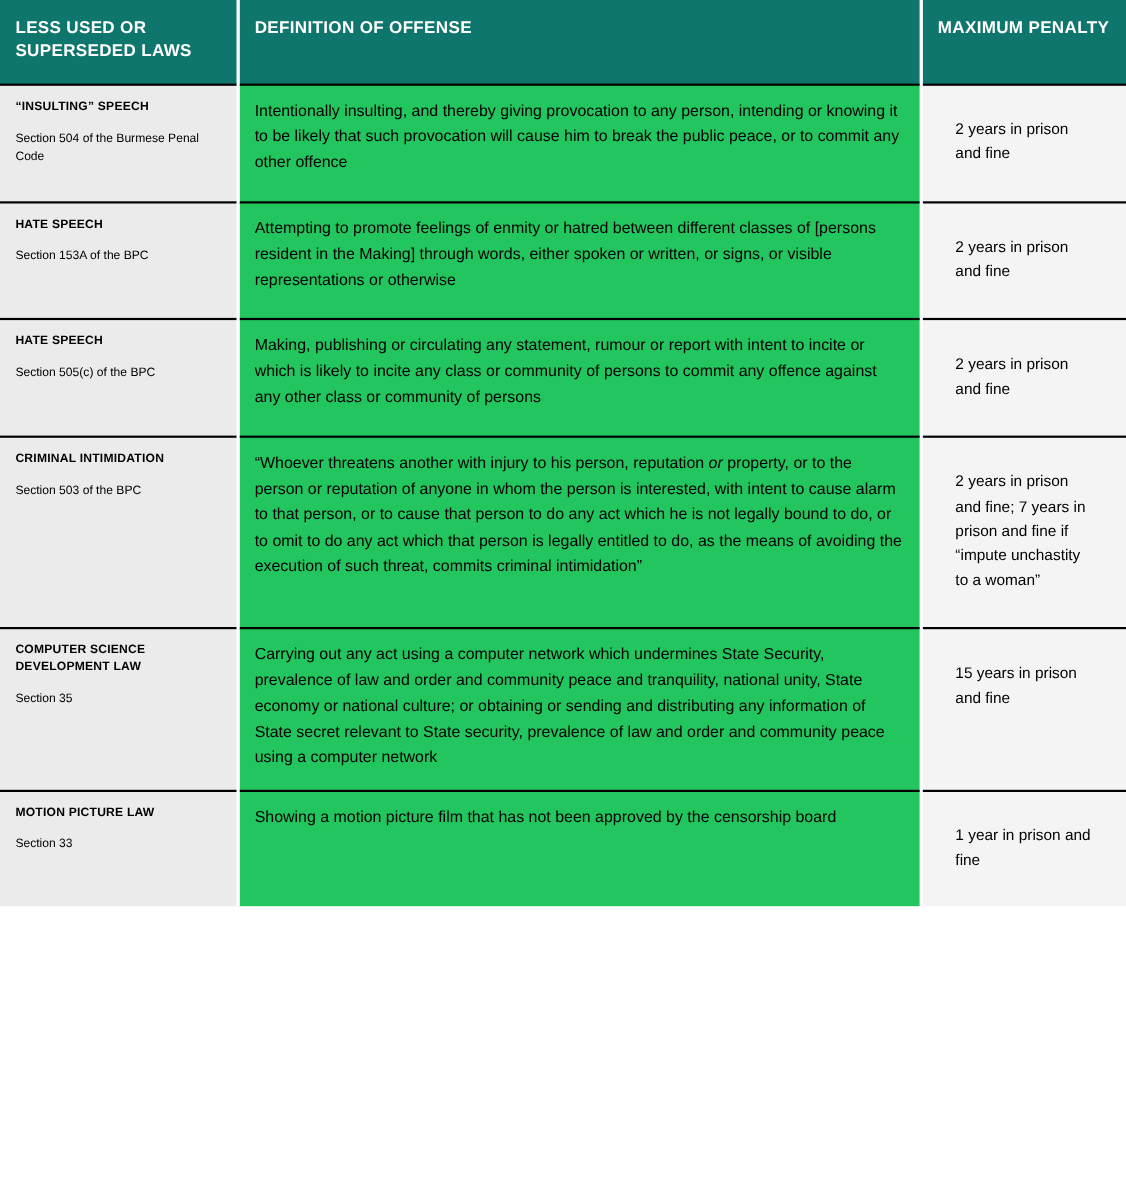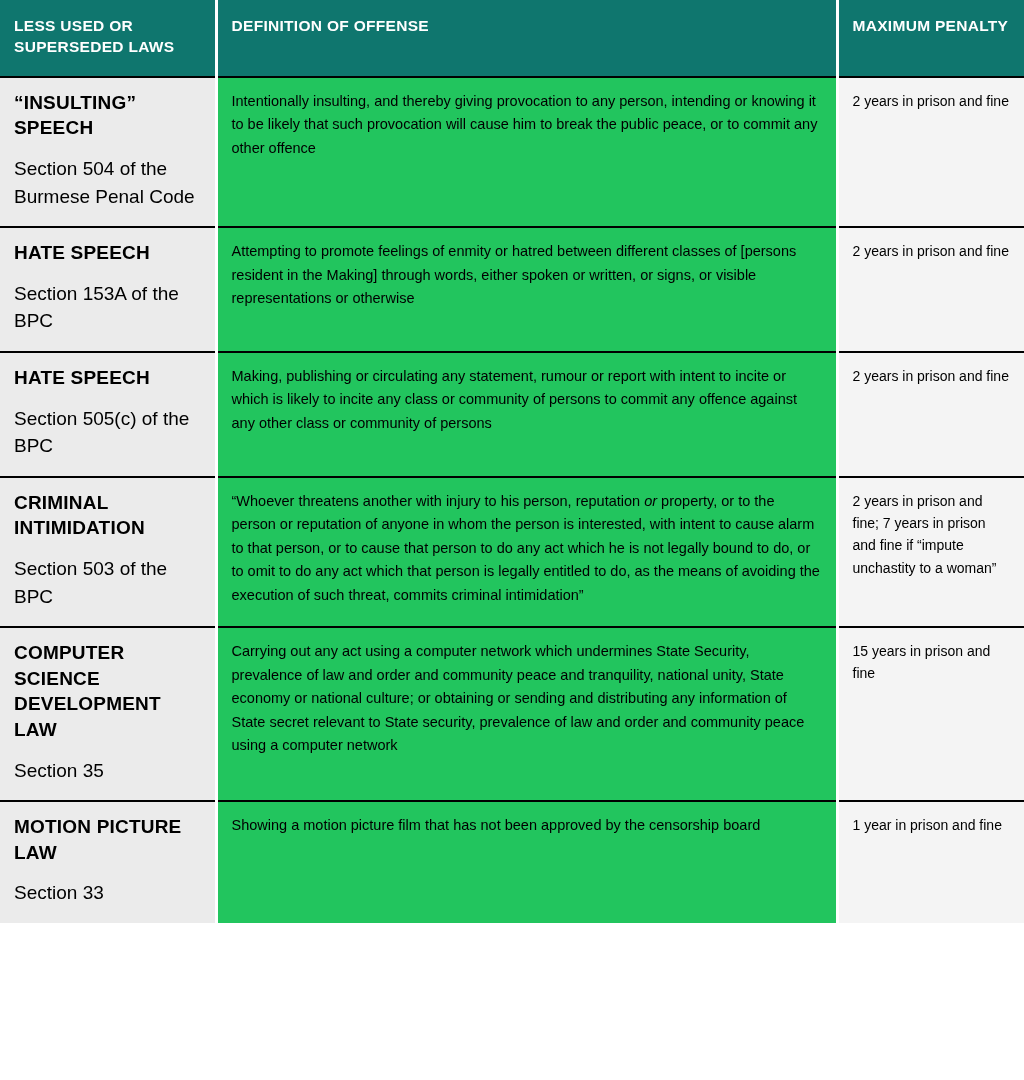--- a/index.html
+++ b/index.html
@@ -39,21 +39,21 @@
   tbody td {
     vertical-align: top;
     border-top: 2px solid #000000;
     border-right: 3px solid #ffffff;
     padding: 12px 14px 16px 14px;
   }
   tbody td:last-child { border-right: none; }
 
   tbody tr td.cell-law {
     background: #ebebeb;
-    font-size: 19px;
+    font-size: 11px;
     line-height: 1.45;
   }
   tbody tr td.cell-def {
     background: #22c55e;
     font-size: 14.5px;
     line-height: 1.62;
   }
   tbody tr td.cell-penalty {
     background: #f4f4f4;
     font-size: 14px;
@@ -66,21 +66,21 @@
     margin: 0 0 14px 0;
     line-height: 1.35;
   }
   .law-section {
     font-weight: normal;
     margin: 0;
     line-height: 1.45;
   }
   .def-text { margin: 0; }
   .def-text em { }
-  .penalty-text { margin: 0; }
+  .penalty-text { margin: 16px; }
 </style>
 </head>
 <body>
 
 <table class="law-table">
   <colgroup>
     <col class="col-law">
     <col class="col-def">
     <col class="col-penalty">
   </colgroup>

